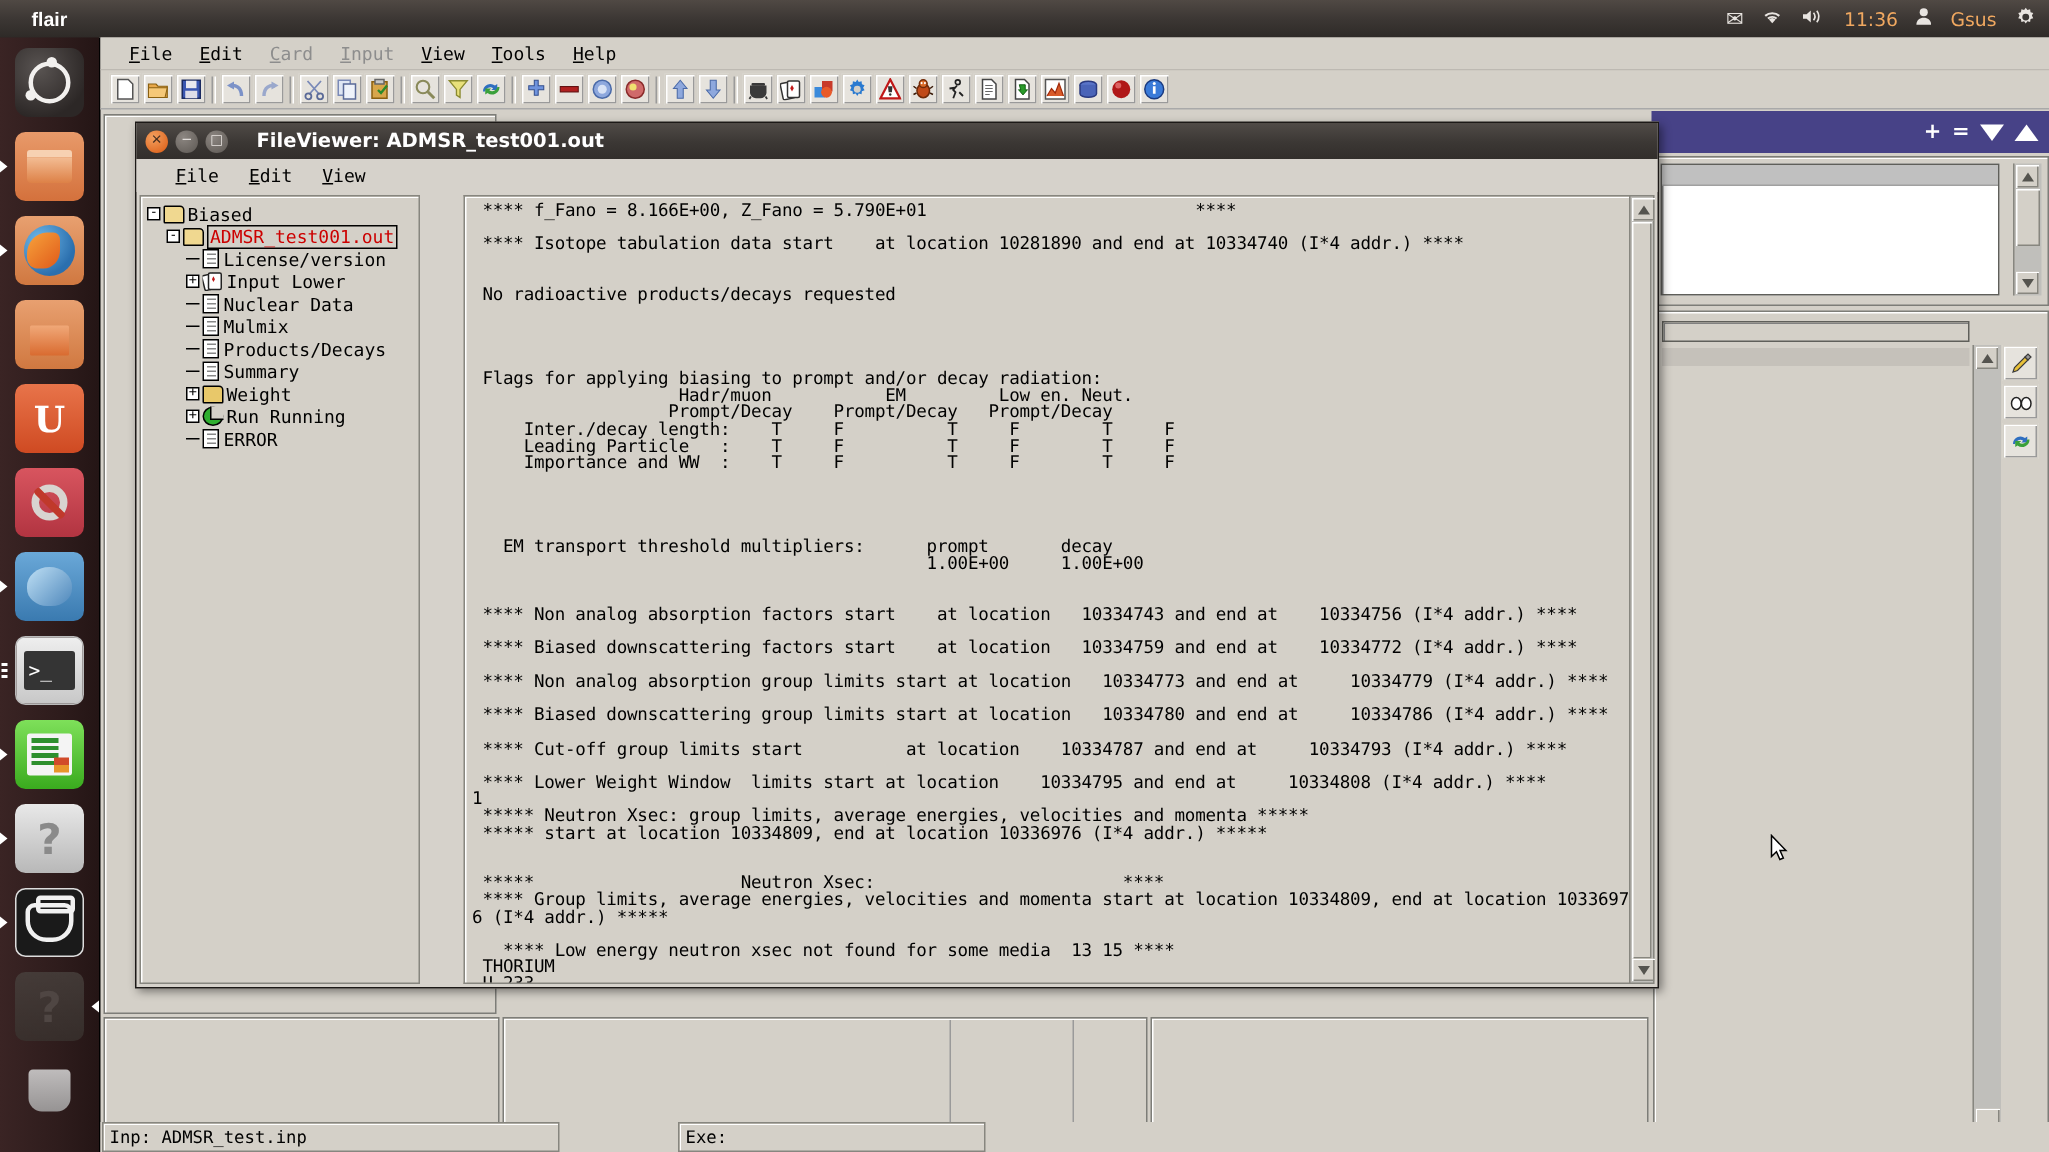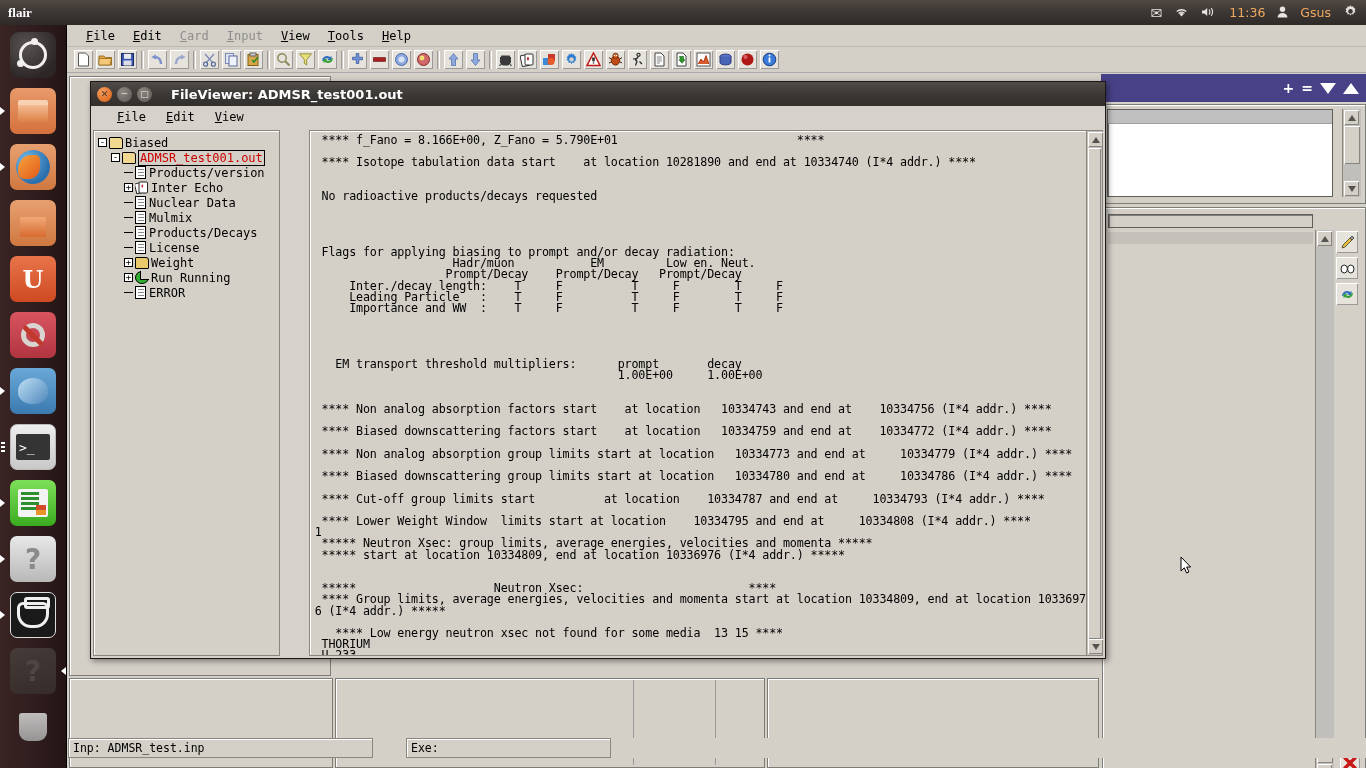--- a/index.html
+++ b/index.html
@@ -12,23 +12,23 @@
   }
 
   
   #unity-panel {
     position: absolute; left: 0; top: 0; width: 1366px; height: 25px;
     background: linear-gradient(to bottom, #504944 0%, #3c3734 50%, #2e2a27 100%);
     display: flex; align-items: center;
     color: #ffffff;
   }
   #unity-panel .app-name {
-    font-family: Liberation Serif, serif;
+    font-family: Liberation Sans, sans-serif;
     font-size: 13px; font-weight: bold; color: #ffffff;
-    margin-left: 8px; letter-spacing: 0px;
+    margin-left: 21px; letter-spacing: 0px;
   }
   #tray { margin-left: auto; display: flex; align-items: center; gap: 12px; margin-right: 8px; }
   #tray .tray-icon { color: #e8e4e0; font-size: 14px; line-height: 1; display: inline-block; }
   #tray .clock { color: #f0a860; font-size: 12.5px; font-family: "DejaVu Sans", sans-serif; }
   #tray .user { color: #f0a860; font-size: 12.5px; }
 
   
   #launcher {
     position: absolute; left: 0; top: 25px; width: 66px; height: 743px;
     background: linear-gradient(to right, #3a2424 0%, #2e1c1c 60%, #241515 100%);
@@ -145,22 +145,22 @@
   .sb-btn {
     width:15px;height:15px;background:#d4d0c8;
     box-shadow: inset 1px 1px 0 #fff, inset -1px -1px 0 #87867f;
     display:flex;align-items:center;justify-content:center; margin:1px;
   }
   .sb-thumb { background:#d4d0c8; box-shadow: inset 1px 1px 0 #fff, inset -1px -1px 0 #87867f; margin:0 1px;}
   .ar-up{width:0;height:0;border-left:4px solid transparent;border-right:4px solid transparent;border-bottom:6px solid #55544f;}
   .ar-dn{width:0;height:0;border-left:4px solid transparent;border-right:4px solid transparent;border-top:6px solid #55544f;}
 
   
-  #statusbar { position:absolute; left:0; bottom:10px; width:1300px; height:20px;
-    background:#d4d0c8; display:flex; align-items:stretch; }
+  #statusbar { position:absolute; left:0; bottom:0; width:1300px; height:20px;
+    background:#d4d0c8; display:flex; align-items:stretch;gap:46px; }
   .status-cell {
     border:1px solid #87867f; box-shadow: inset 1px 1px 0 #fff;
     font-family:"DejaVu Sans Mono", monospace; font-size:11.5px; color:#000;
     display:flex; align-items:center; padding-left:4px; margin:0 1px;
     overflow:hidden; white-space:nowrap;
   }
 
   
   #fileviewer {
     position: absolute; left: 90px; top: 81px; width: 1016px; height: 578px;
@@ -658,31 +658,31 @@
         <div class="tree-row">
           <span class="tr-indent" style="width:13px"></span>
           <span class="expander">-</span>
           <span class="ico-folder open"></span>
           <span class="tree-label sel">ADMSR_test001.out</span>
         </div>
         <div class="tree-row">
           <span class="tr-indent" style="width:26px"></span>
           <span class="tree-line"></span>
           <span class="ico-file"></span>
-          <span class="tree-label">Products/version</span>
+          <span class="tree-label">License/version</span>
         </div>
         <div class="tree-row">
           <span class="tr-indent" style="width:26px"></span>
           <span class="expander">+</span>
           <span class="ico-cards"><svg width="14" height="13" viewBox="0 0 14 13">
               <rect x="0.5" y="2" width="8" height="10" rx="1" fill="#fff" stroke="#222" transform="rotate(-14 4.5 7)"></rect>
               <rect x="4" y="1" width="8.5" height="11" rx="1" fill="#fff" stroke="#222"></rect>
               <path d="M7.3 3.2l1 1.9-1 1.9-1-1.9z" fill="#c01818"></path>
             </svg></span>
-          <span class="tree-label">Inter Echo</span>
+          <span class="tree-label">Input Lower</span>
         </div>
         <div class="tree-row">
           <span class="tr-indent" style="width:26px"></span>
           <span class="tree-line"></span>
           <span class="ico-file"></span>
           <span class="tree-label">Nuclear Data</span>
         </div>
         <div class="tree-row">
           <span class="tr-indent" style="width:26px"></span>
           <span class="tree-line"></span>
@@ -692,21 +692,21 @@
         <div class="tree-row">
           <span class="tr-indent" style="width:26px"></span>
           <span class="tree-line"></span>
           <span class="ico-file"></span>
           <span class="tree-label">Products/Decays</span>
         </div>
         <div class="tree-row">
           <span class="tr-indent" style="width:26px"></span>
           <span class="tree-line"></span>
           <span class="ico-file"></span>
-          <span class="tree-label">License</span>
+          <span class="tree-label">Summary</span>
         </div>
         <div class="tree-row">
           <span class="tr-indent" style="width:26px"></span>
           <span class="expander">+</span>
           <span class="ico-folder"></span>
           <span class="tree-label">Weight</span>
         </div>
         <div class="tree-row">
           <span class="tr-indent" style="width:26px"></span>
           <span class="expander">+</span>

